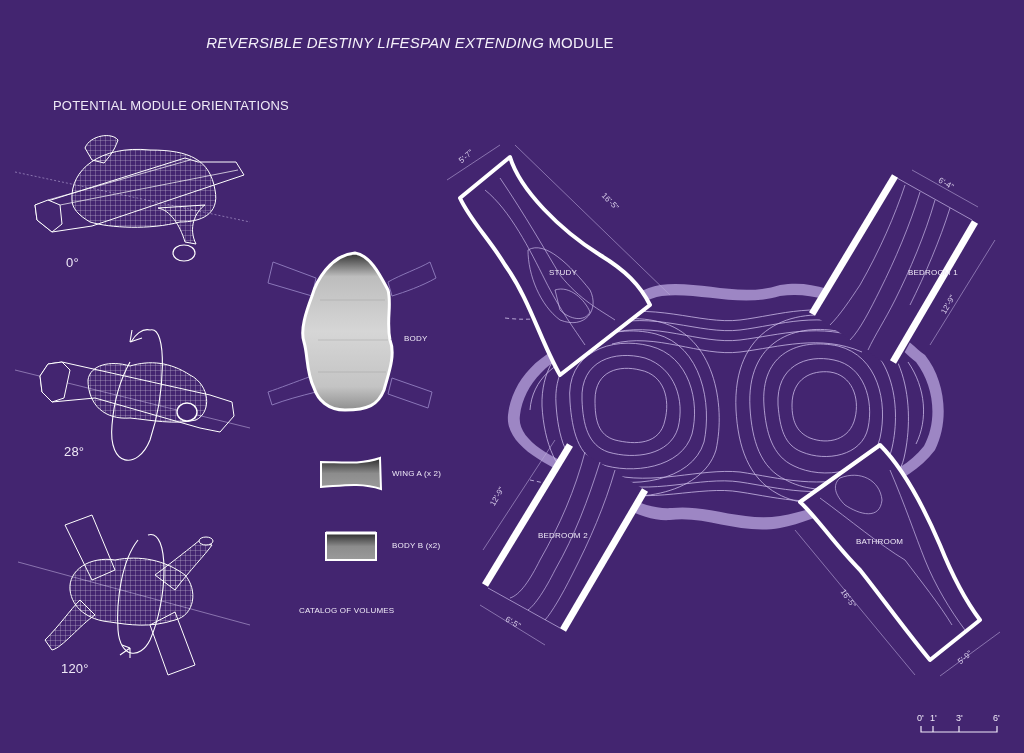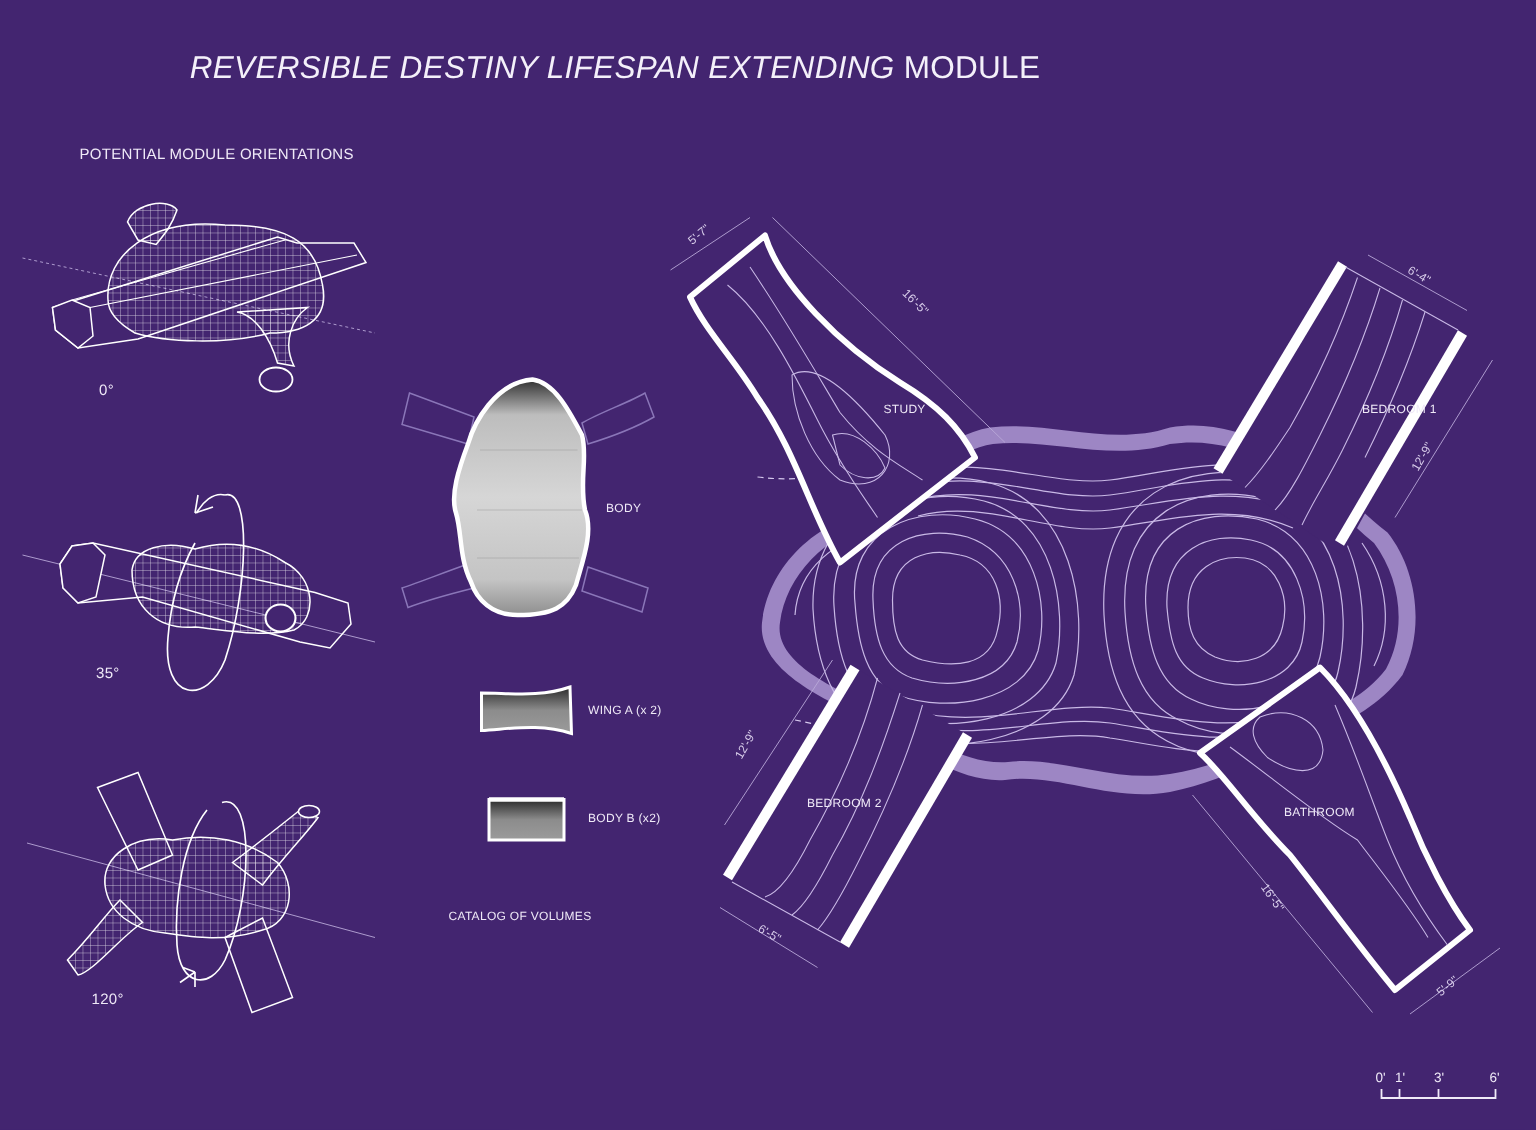--- a/index.html
+++ b/index.html
@@ -5,26 +5,26 @@
     html, body { margin: 0; padding: 0; }
     body {
       width: 1024px; height: 753px; overflow: hidden;
       background: #432570;
       font-family: "Liberation Sans", sans-serif;
       color: #ffffff;
       position: relative;
     }
     .title {
       position: absolute; left: 0; top: 34px; width: 820px;
-      text-align: center; font-size: 21px; letter-spacing: 0.2px;
+      text-align: center; font-size: 15px; letter-spacing: 0.2px;
       color: #f4f0fa;
     }
     .title .it { font-style: italic; }
     .label {
-      position: absolute; font-size: 10px; color: #efe9f7;
+      position: absolute; font-size: 13px; color: #efe9f7;
       white-space: nowrap; letter-spacing: 0.2px;
     }
     .small { font-size: 8px; }
     .dim {
       position: absolute; font-size: 8px; color: #d8cdea; white-space: nowrap;
     }
     svg.art { position: absolute; left: 0; top: 0; }
     .scale { position: absolute; left: 914px; top: 713px; width: 100px; height: 30px; }
     .scale .t { position: absolute; top: 0; font-size: 9px; color: #f0eaf8; }
   </style>
@@ -203,29 +203,29 @@
       <path d="M820 498 C850 520 880 545 905 560 C920 580 940 605 952 625"></path>
       <path d="M890 470 C905 505 915 535 925 560 C935 585 950 610 965 630"></path>
     </g>
     <line x1="795" y1="530" x2="915" y2="675" stroke="#b9a8d8" stroke-width="0.6"></line>
     <line x1="940" y1="676" x2="1000" y2="632" stroke="#b9a8d8" stroke-width="0.6"></line>
   </g>
 </svg>
 
 <div class="label" style="left:53px; top:98px;">POTENTIAL MODULE ORIENTATIONS</div>
 <div class="label" style="left:66px; top:255px;">0°</div>
-<div class="label" style="left:64px; top:444px;">35°</div>
+<div class="label" style="left:64px; top:444px;">28°</div>
 <div class="label" style="left:61px; top:661px;">120°</div>
 
 <div class="label small" style="left:404px; top:334px;">BODY</div>
 <div class="label small" style="left:392px; top:469px;">WING A (x 2)</div>
 <div class="label small" style="left:392px; top:541px;">BODY B (x2)</div>
 <div class="label small" style="left:299px; top:606px;">CATALOG OF VOLUMES</div>
 
-<div class="label small" style="left:549px; top:268px;margin-left:40px;">STUDY</div>
+<div class="label small" style="left:549px; top:268px;">STUDY</div>
 <div class="label small" style="left:871px; top:268px;margin-left:37px;">BEDROOM 1</div>
 <div class="label small" style="left:538px; top:531px;">BEDROOM 2</div>
 <div class="label small" style="left:856px; top:537px;">BATHROOM</div>
 
 <div class="dim" style="left:458px; top:152px; transform:rotate(-40deg);">5'-7"</div>
 <div class="dim" style="left:600px; top:197px; transform:rotate(45deg);">16'-5"</div>
 <div class="dim" style="left:938px; top:179px; transform:rotate(30deg);">6'-4"</div>
 <div class="dim" style="left:938px; top:300px; transform:rotate(-60deg);">12'-9"</div>
 <div class="dim" style="left:487px; top:492px; transform:rotate(-60deg);">12'-9"</div>
 <div class="dim" style="left:505px; top:618px; transform:rotate(30deg);">6'-5"</div>

